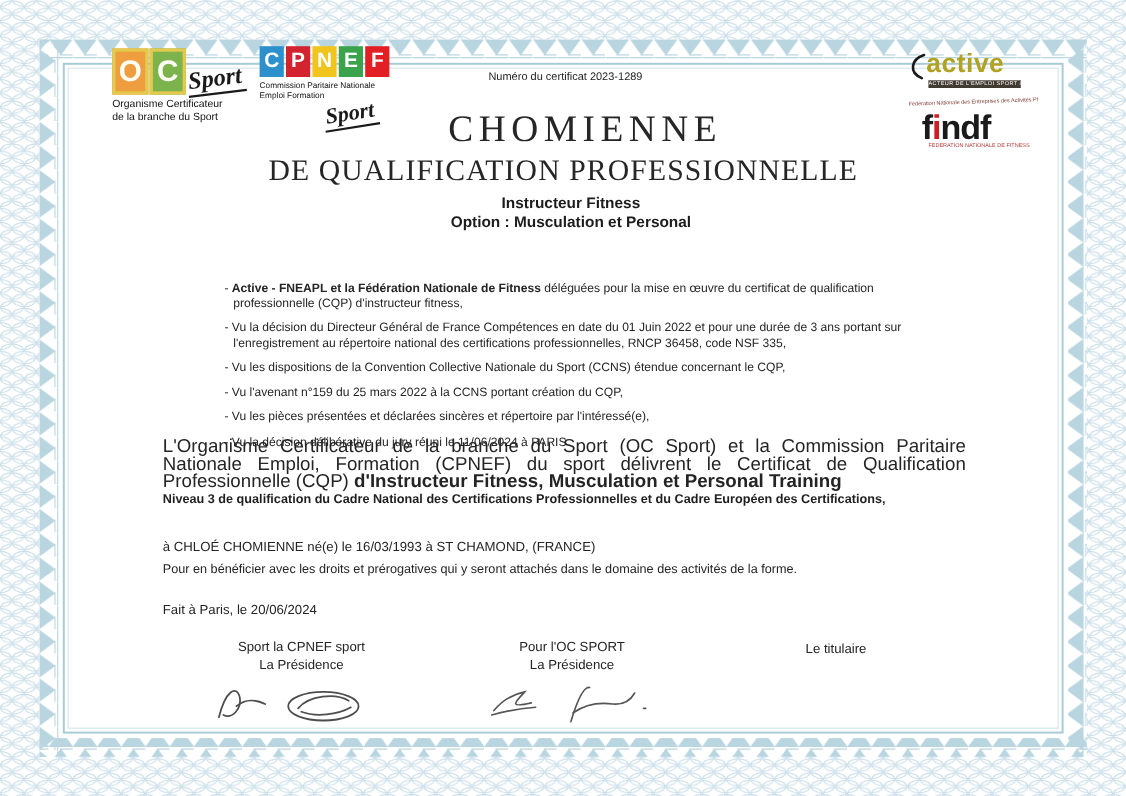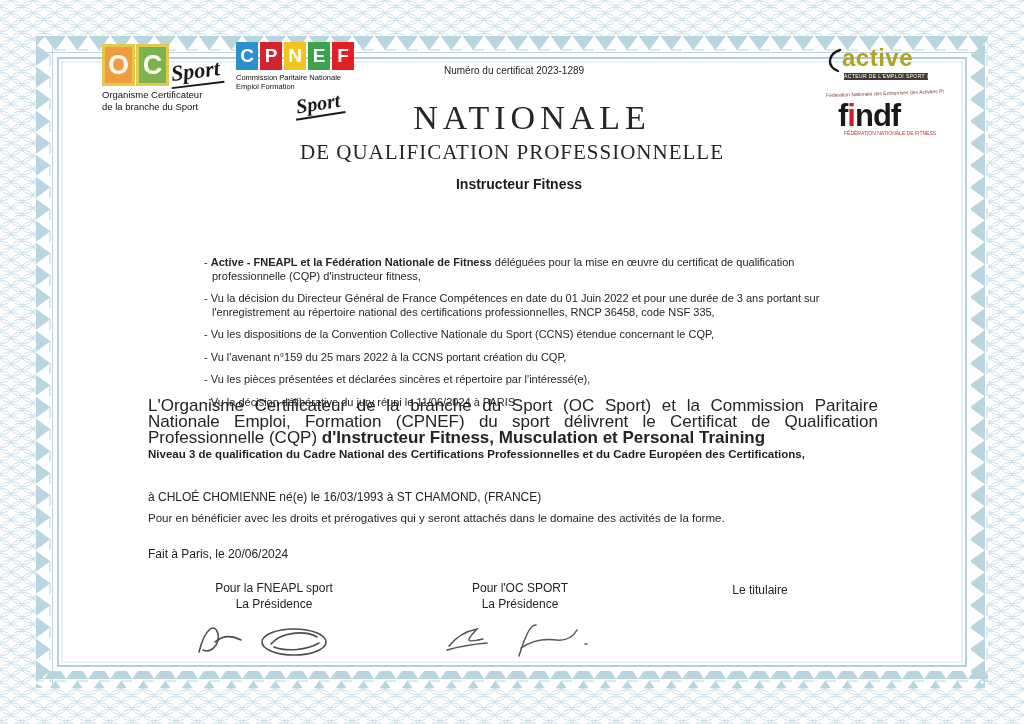--- a/index.html
+++ b/index.html
@@ -45,21 +45,21 @@
   
   .findf-logo{position:absolute;left:838px;top:100px;width:110px;}
   .findf-word{font-size:31px;font-weight:bold;letter-spacing:-1px;color:#1a1a1a;line-height:32px;}
   .findf-tagline{font-size:5px;color:#b03a35;margin:-2px 0 0 6px;white-space:nowrap;overflow:hidden;width:96px;}
 
   
   .cert-number{position:absolute;left:444px;top:65px;font-size:10px;color:#1d1d1d;}
   .title-block{position:absolute;left:0;right:0;top:99px;text-align:center;color:#262626;
     font-family:"Liberation Serif",serif;}
   .title-l1{display:block;font-size:34px;letter-spacing:5px;padding-left:40px;}
-  .title-l2{display:block;font-size:21px;letter-spacing:1px;margin-top:3px;padding-left:0px;}
+  .title-l2{display:block;font-size:27px;letter-spacing:1px;margin-top:3px;padding-left:0px;}
   .subtitle{position:absolute;left:0;right:0;top:176px;text-align:center;padding-left:14px;
     font-weight:bold;font-size:14px;line-height:17px;color:#1c1c1c;}
 
   
   .recitals{position:absolute;left:188px;right:150px;top:240px;margin:16px;padding:0;}
   .recitals li{list-style:none;font-size:11px;line-height:13.5px;color:#252525;
     margin:0 0 9px 0;padding-left:8px;text-indent:-8px;}
   .recitals li::before{content:"- ";}
   .b{font-weight:bold;}
 
@@ -162,44 +162,45 @@
       <div class="active-tagline">Fédération Nationale des Entreprises des Activités Physiques et de Loisirs</div>
     </div>
 
     <div class="findf-logo">
       <div class="findf-word"><span>f</span><span style="color: rgb(204, 32, 39);">i</span><span>ndf</span></div>
       <div class="findf-tagline">FÉDÉRATION NATIONALE DE FITNESS</div>
     </div>
 
     <div class="cert-number">Numéro du certificat 2023-1289</div>
     <div class="title-block">
-      <span class="title-l1">NATIONALE</span>
+      <span class="title-l1">CHOMIENNE</span>
       <span class="title-l2">DE QUALIFICATION PROFESSIONNELLE</span>
     </div>
     <div class="subtitle">
       <div>Instructeur Fitness</div>
+      <div>Option : Musculation et Personal</div>
     </div>
 
     <ul class="recitals">
       <li><span class="b">Active - FNEAPL et la Fédération Nationale de Fitness</span><span> déléguées pour la mise en œuvre du certificat de qualification professionnelle (CQP) d'instructeur fitness,</span></li>
       <li><span class="b"></span><span>Vu la décision du Directeur Général de France Compétences en date du 01 Juin 2022 et pour une durée de 3 ans portant sur l'enregistrement au répertoire national des certifications professionnelles, RNCP 36458, code NSF 335,</span></li>
       <li><span class="b"></span><span>Vu les dispositions de la Convention Collective Nationale du Sport (CCNS) étendue concernant le CQP,</span></li>
       <li><span class="b"></span><span>Vu l'avenant n°159 du 25 mars 2022 à la CCNS portant création du CQP,</span></li>
       <li><span class="b"></span><span>Vu les pièces présentées et déclarées sincères et répertoire par l'intéressé(e),</span></li>
       <li><span class="b"></span><span>Vu la décision délibérative du jury réuni le 11/06/2024 à PARIS</span></li>
     </ul>
 
     <div class="delivery"><span>L'Organisme Certificateur de la branche du Sport (OC Sport) et la Commission Paritaire Nationale Emploi, Formation (CPNEF) du sport délivrent le Certificat de Qualification Professionnelle (CQP) </span><span class="b">d'Instructeur Fitness, Musculation et Personal Training</span></div>
     <div class="level">Niveau 3 de qualification du Cadre National des Certifications Professionnelles et du Cadre Européen des Certifications,</div>
     <div class="recipient">à CHLOÉ CHOMIENNE né(e) le 16/03/1993 à ST CHAMOND, (FRANCE)</div>
     <div class="benefit">Pour en bénéficier avec les droits et prérogatives qui y seront attachés dans le domaine des activités de la forme.</div>
     <div class="placedate">Fait à Paris, le 20/06/2024</div>
 
     <div class="sig-block sig-cpnef">
-      <div>Pour la FNEAPL sport</div>
+      <div>Sport la CPNEF sport</div>
       <div>La Présidence</div>
       <svg class="sig-scribble" width="170" height="48" viewBox="0 0 170 48">
         <g fill="none" stroke="#4d4d4d" stroke-width="1.6" stroke-linecap="round">
           <path d="M10 36 C16 12 26 6 29 18 C31 28 22 38 14 34"></path>
           <path d="M26 26 C34 19 44 20 52 24"></path>
           <ellipse cx="105" cy="26" rx="32" ry="13"></ellipse>
           <path d="M82 28 C92 16 116 14 128 21"></path>
           <path d="M85 31 C98 36 118 34 130 27"></path>
         </g>
       </svg>

